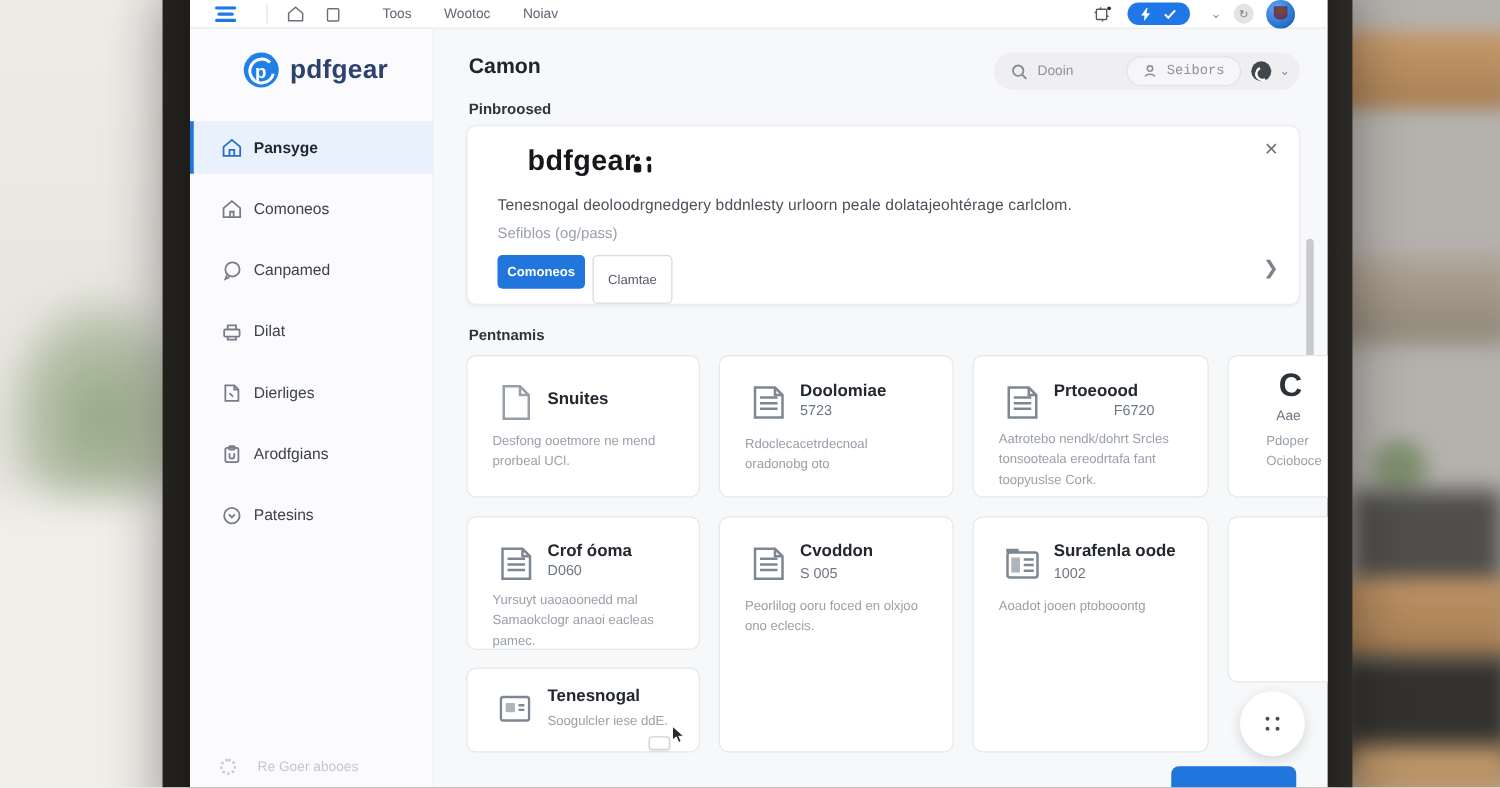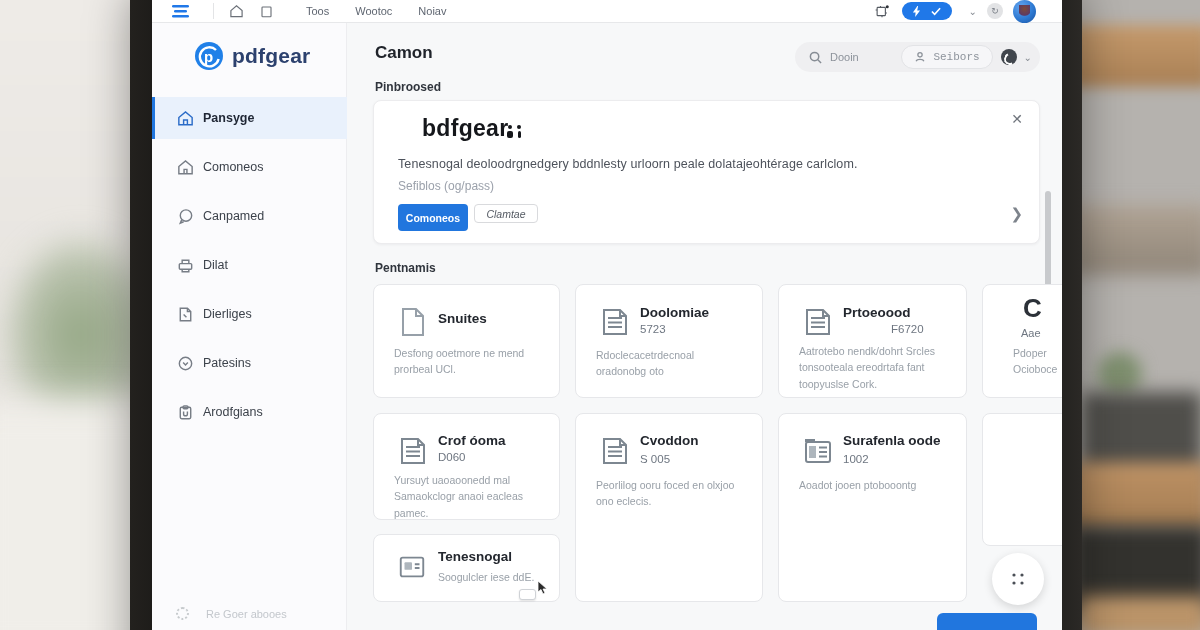--- a/index.html
+++ b/index.html
@@ -68,22 +68,22 @@
   .banner { position:absolute; left:26px; top:77px; width:667px; height:144px; background:#fff;
             border:1px solid #ececee; border-radius:8px; box-shadow:0 1px 3px rgba(20,20,40,.05); }
   .banner-title { position:absolute; left:24px; top:14px; font-size:23px; font-weight:800; color:#15171b; letter-spacing:.3px;margin-left:24px; }
   .banner-mark { position:absolute; left:132px; top:22px; width:18px; height:16px; }
   .banner-mark i { position:absolute; background:#15171b; border-radius:50%; }
   .banner-close { position:absolute; right:16px; top:10px; color:#6f747c; font-size:14px; cursor:pointer; }
   .banner-desc { position:absolute; left:24px; top:56px; font-size:12.5px; color:#4d525b; letter-spacing:.1px; }
   .banner-sub { position:absolute; left:24px; top:78px; font-size:12px; color:#9ba1ab; }
   .btn-primary { position:absolute; left:24px; top:103px; width:70px; height:27px; border-radius:4px; background:#2176de;
                  color:#fff; font-size:10.5px; font-weight:700; border:0; cursor:pointer; }
-  .btn-ghost { position:absolute; left:100px; top:103px; width:64px; height:19px; border-radius:4px; background:#fff;
-               color:#555b64; font-size:10.5px; border:1px solid #d9dadd; cursor:pointer;font-style:italic; }
+  .btn-ghost { position:absolute; left:100px; top:103px; width:64px; height:39px; border-radius:4px; background:#fff;
+               color:#555b64; font-size:10.5px; border:1px solid #d9dadd; cursor:pointer; }
   .banner-next { position:absolute; right:16px; top:104px; color:#7d838b; font-size:15px; cursor:pointer; }
 
   .scrollbar { position:absolute; left:698px; top:168px; width:6px; height:145px; background:#c8cacd; border-radius:3px; }
 
   
   .card { position:absolute; background:#fff; border:1px solid #e6e7ea; border-radius:8px; }
   .c-icon { position:absolute; left:22px; top:20px; color:#7d8791; }
   .c-title { position:absolute; left:64px; font-size:13.5px; font-weight:800; color:#23272e; }
   .c-sub { position:absolute; left:64px; font-size:11.5px; color:#6e7681; }
   .c-desc { position:absolute; left:20px; font-size:10.5px; line-height:1.55; color:#99a0a8; }
@@ -220,35 +220,35 @@
                 <path d="M4.5 3.5 H12 L15.5 7 V16.5 H4.5 Z"></path>
                 <path d="M12 3.5 V7 H15.5"></path>
                 <path d="M8 10 l3 3"></path>
               </svg>
             </span>
           <span class="nlabel">Dierliges</span>
         </div>
         <div class="nav-item">
           <span class="nicon">
               <svg width="19" height="19" viewBox="0 0 20 20" fill="none" stroke="currentColor" stroke-width="1.5">
-                <circle cx="10" cy="10" r="6.5"></circle>
-                <path d="M7.5 9 L10 11.5 L12.5 9"></path>
-              </svg>
-            </span>
-          <span class="nlabel">Patesins</span>
-        </div>
-        <div class="nav-item">
-          <span class="nicon">
-              <svg width="19" height="19" viewBox="0 0 20 20" fill="none" stroke="currentColor" stroke-width="1.5">
                 <rect x="4.5" y="4.5" width="11" height="12" rx="1.5"></rect>
                 <rect x="7.5" y="3" width="5" height="3" rx="1"></rect>
                 <path d="M8 9 v2.5 a2 2 0 0 0 4 0 V9"></path>
               </svg>
             </span>
           <span class="nlabel">Arodfgians</span>
+        </div>
+        <div class="nav-item">
+          <span class="nicon">
+              <svg width="19" height="19" viewBox="0 0 20 20" fill="none" stroke="currentColor" stroke-width="1.5">
+                <circle cx="10" cy="10" r="6.5"></circle>
+                <path d="M7.5 9 L10 11.5 L12.5 9"></path>
+              </svg>
+            </span>
+          <span class="nlabel">Patesins</span>
         </div>
       </div>
 
       <div class="side-foot">
         <span class="dotgear"></span>
         <span>Re Goer abooes</span>
       </div>
     </aside>
 
     <main class="main">

